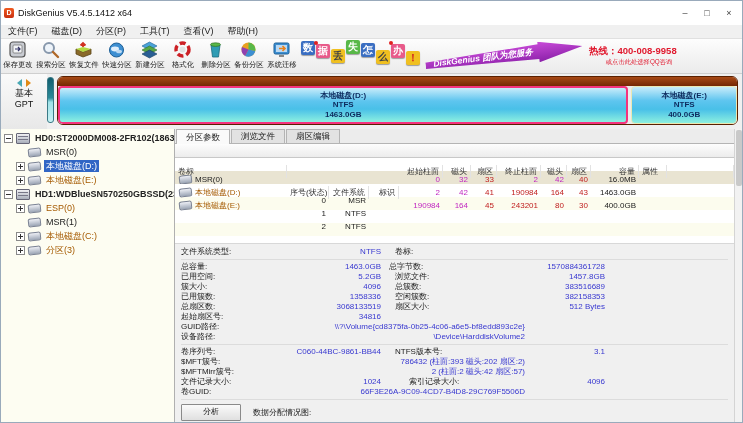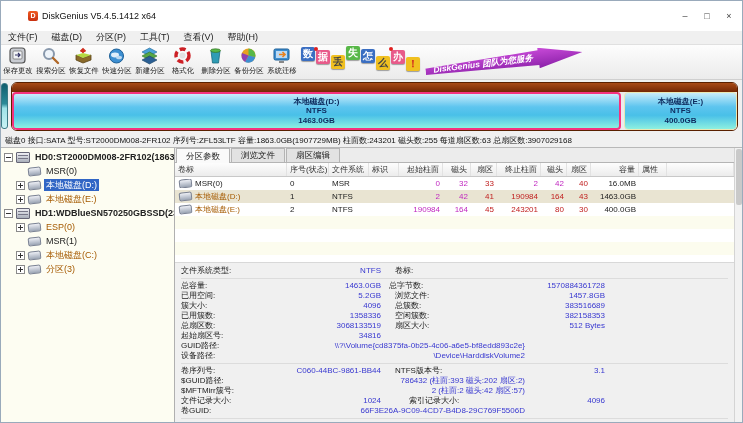--- a/index.html
+++ b/index.html
@@ -2,21 +2,21 @@
 <html><head>
 <meta charset="utf-8">
 <style>
   html,body{margin:0;padding:0;}
   body{width:743px;height:423px;overflow:hidden;background:#fff;
        font-family:"Liberation Sans","DejaVu Sans",sans-serif;
        -webkit-font-smoothing:antialiased;cursor:default;}
   .win{width:743px;height:423px;display:flex;flex-direction:column;border:1px solid #9ab;box-sizing:border-box;}
 
   
-  .titlebar{height:30px;background:#fff;display:flex;align-items:center;font-size:9px;color:#111;flex:none;padding-left:24px;}
+  .titlebar{height:24px;background:#fff;display:flex;align-items:center;font-size:9px;color:#111;flex:none;}
   .appicon{width:10px;height:10px;margin:0 4px 0 3px;border-radius:2px;background:linear-gradient(#f05a20,#c83010);
            color:#fff;font-size:7px;font-weight:bold;text-align:center;line-height:10px;}
   .title-text{flex:1;}
   .winbtns{display:flex;align-items:center;margin-right:2px;color:#444;}
   .winbtn{width:22px;text-align:center;font-size:9px;line-height:15px;}
 
   
   .menubar{height:13px;background:#f0f0f0;border-bottom:1px solid #e0e0e0;display:flex;align-items:center;
            font-size:9px;color:#222;flex:none;}
   .menu-item{padding:18px 7px;line-height:13px;}
@@ -97,21 +97,21 @@
   .tab.active{background:#fafafa;position:relative;top:1px;line-height:14px;}
 
   
   .ptable{flex:none;font-size:8px;color:#222;}
   .trow{display:grid;grid-template-columns:112px 42px 40px 30px 44px 28px 26px 44px 26px 24px 48px 28px 1fr;
         height:13px;align-items:center;}
   .thead{background:linear-gradient(#fdfdfd,#ececec);border-bottom:1px solid #c8c8c8;color:#333;}
   .thead .tc{border-right:1px solid #e2e2e2;height:13px;line-height:13px;}
   .tc{padding:0 3px;white-space:nowrap;overflow:hidden;box-sizing:border-box;}
   .tc.r{text-align:right;}
-  .tc.c{text-align:left;}
+  .tc.c{text-align:right;margin-top:42px;}
   .namecell{display:flex;align-items:center;padding-left:4px;}
   .trow.sel{background:#e9e4d2;}
   .magenta{color:#c028c0;}
   .red{color:#c02020;}
   .orange{color:#a55a00;}
   .tfill{height:46px;background:repeating-linear-gradient(#fcfcee 0 13px,#ffffff 13px 26px);border-bottom:1px solid #d8d8d8;}
 
   
   .details{flex:1;background:#f0f0f0;font-size:8px;color:#1a1a1a;padding:3px 0 0 6px;overflow:hidden;min-height:0;}
   .drow{display:grid;grid-template-columns:104px 96px 104px 120px;height:10px;line-height:10px;white-space:nowrap;}
@@ -234,45 +234,56 @@
         <div class="tile" style="background:#3a6ec2;margin-top:3px">怎</div>
         <div class="tile" style="background:#f0c020;margin-top:10px;color:#444">么</div>
         <div class="tile dot" style="background:#e85a8a;margin-top:4px">办</div>
         <div class="tile" style="background:#f0c020;margin-top:11px;color:#d02020">！</div>
       </div>
       <div class="arrowwrap">
         <div class="arrow">
             <span>DiskGenius 团队为您服务</span>
           </div>
       </div>
+      <div class="hotline">
+        <div class="h1">热线：400-008-9958</div>
+        <div class="h2">或点击此处选择QQ咨询</div>
+      </div>
     </div>
   </div>
 
   <div class="diskmap">
+    <div class="disknav">
+      <div class="navarrows">
+        <div class="tri left"></div>
+        <div class="tri right"></div>
+      </div>
+      <div class="navlbl">基本</div>
+      <div class="navlbl">GPT</div>
+    </div>
     <div class="diskscroll"></div>
     <div class="diskbararea">
       <div class="diskframe">
         <div class="diskband"></div>
         <div class="parts">
           <div class="part selected" style="flex:0 0 84%">
             <div class="pl">本地磁盘(D:)</div>
             <div class="pl">NTFS</div>
             <div class="pl">1463.0GB</div>
           </div>
           <div class="part" style="flex:1">
             <div class="pl">本地磁盘(E:)</div>
             <div class="pl">NTFS</div>
             <div class="pl">400.0GB</div>
           </div>
         </div>
       </div>
     </div>
   </div>
 
-  <div class="diskinfo">磁盘0 接口:SATA 型号:ST2000DM008-2FR102 序列号:ZFL53LTF 容量:1863.0GB(1907729MB) 柱面数:243201 磁头数:255 每道扇区数:63 总扇区数:3907029168</div>
 
   <div class="main">
 
     <div class="tree">
       <div class="titem root">
         <span class="exp"></span>
         <span class="hicon"></span>
         <span class="tlabel">HD0:ST2000DM008-2FR102(1863GB)</span>
       </div>
       <div class="titem child">
@@ -450,21 +461,21 @@
             <span class="val">\Device\HarddiskVolume2</span>
         </div>
         <div class="dsep"></div>
         <div class="drow">
           <span class="lab">卷序列号:</span>
             <span class="val">C060-44BC-9861-BB44</span>
           <span class="lab" style="padding-left:14px">NTFS版本号:</span>
             <span class="val">3.1</span>
         </div>
         <div class="drow wide">
-          <span class="lab">$GUID路径:</span>
+          <span class="lab">$MFT簇号:</span>
             <span class="val">786432 (柱面:393 磁头:202 扇区:2)</span>
         </div>
         <div class="drow wide">
           <span class="lab">$MFTMirr簇号:</span>
             <span class="val">2 (柱面:2 磁头:42 扇区:57)</span>
         </div>
         <div class="drow">
           <span class="lab">文件记录大小:</span>
             <span class="val">1024</span>
           <span class="lab" style="padding-left:28px">索引记录大小:</span>

